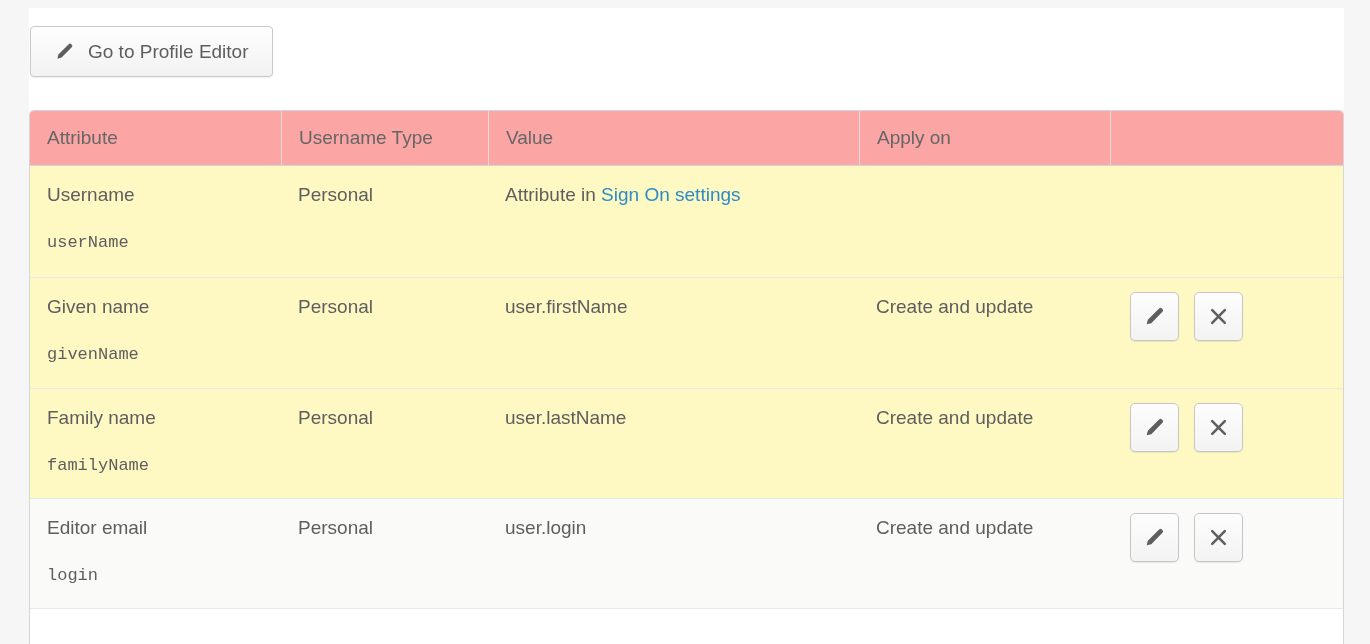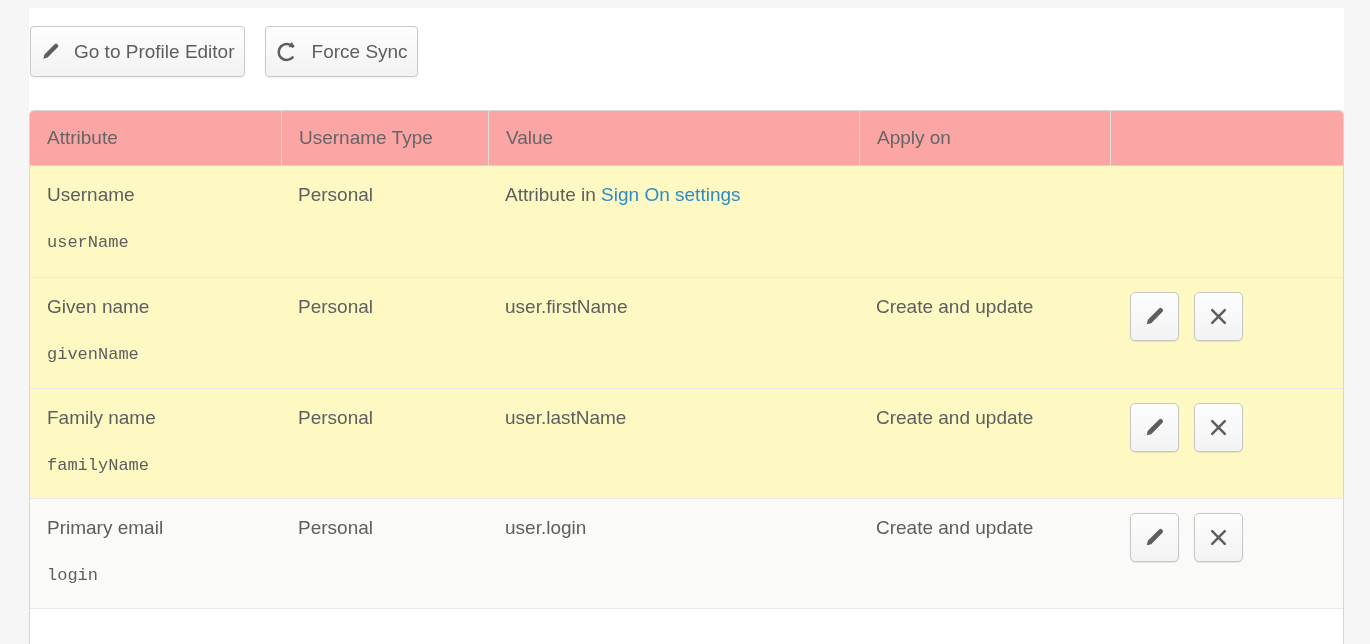--- a/index.html
+++ b/index.html
@@ -12,21 +12,21 @@
     overflow:hidden;
   }
   .card {
     position:absolute; left:29px; top:8px; width:1315px; height:700px;
     background:#ffffff;
   }
   
   .toolbar { position:absolute; left:1px; top:18px; display:flex; gap:20px; }
   .btn {
     height:51px; display:inline-flex; align-items:center; gap:13px;
-    padding:0 9px; border:1px solid #c9c9c9; border-radius:4px;
+    padding:0 23px; border:1px solid #c9c9c9; border-radius:4px;
     background:linear-gradient(#fefefe,#f2f2f2);
     box-shadow:0 1px 2px rgba(0,0,0,0.07);
     font-family:"Liberation Sans", sans-serif;
     font-size:19px; color:#5e5e5e; cursor:pointer; white-space:nowrap;
   }
   .btn svg { flex:0 0 auto; }
   
   .attr-table {
     position:absolute; left:0; top:102px; width:1315px;
     border:1px solid #d6d6d6; border-radius:4px;
@@ -73,29 +73,20 @@
 <div class="card">
 
   <div class="toolbar">
     <button class="btn">
       <span style="display:inline-flex;">
         <svg width="21" height="21" viewBox="0 0 20 20">
           <path d="M3.2 16.8l1-4L14 3c.7-.7 1.8-.7 2.4 0l.5.5c.7.7.7 1.8 0 2.4L7.2 15.8l-4 1z" fill="#5e5e5e"></path>
         </svg>
       </span>
       <span>Go to Profile Editor</span>
-    </button>
-    <button class="btn">
-      <span style="display:inline-flex;">
-        <svg width="24" height="24" viewBox="0 0 24 24">
-          <path d="M17.6 6.6 A8 8 0 1 0 17.6 17.4" fill="none" stroke="#5e5e5e" stroke-width="2.5" stroke-linecap="round"></path>
-          <path d="M13.6 7.2 L19.9 6.7 L16.6 1.9 Z" fill="#5e5e5e"></path>
-        </svg>
-      </span>
-      <span>Force Sync</span>
     </button>
   </div>
 
   <div class="attr-table">
 
     <div class="thead">
       <div class="th">Attribute</div>
       <div class="th">Username Type</div>
       <div class="th">Value</div>
       <div class="th">Apply on</div>
@@ -162,21 +153,21 @@
             <svg width="21" height="21" viewBox="0 0 20 20">
               <path d="M4 4l12 12M16 4L4 16" stroke="#5e5e5e" stroke-width="2.4" stroke-linecap="round"></path>
             </svg>
           </span>
         </button>
       </div>
     </div>
 
     <div class="tr r4 highlight">
       <div class="td">
-        <div>Primary email</div>
+        <div>Editor email</div>
         <div class="attr-name">login</div>
       </div>
       <div class="td">Personal</div>
       <div class="td">user.login</div>
       <div class="td">Create and update</div>
       <div class="actions-cell">
         <button class="icon-btn">
           <span style="display:inline-flex;">
             <svg width="23" height="23" viewBox="0 0 20 20">
               <path d="M3.2 16.8l1-4L14 3c.7-.7 1.8-.7 2.4 0l.5.5c.7.7.7 1.8 0 2.4L7.2 15.8l-4 1z" fill="#5e5e5e"></path>

